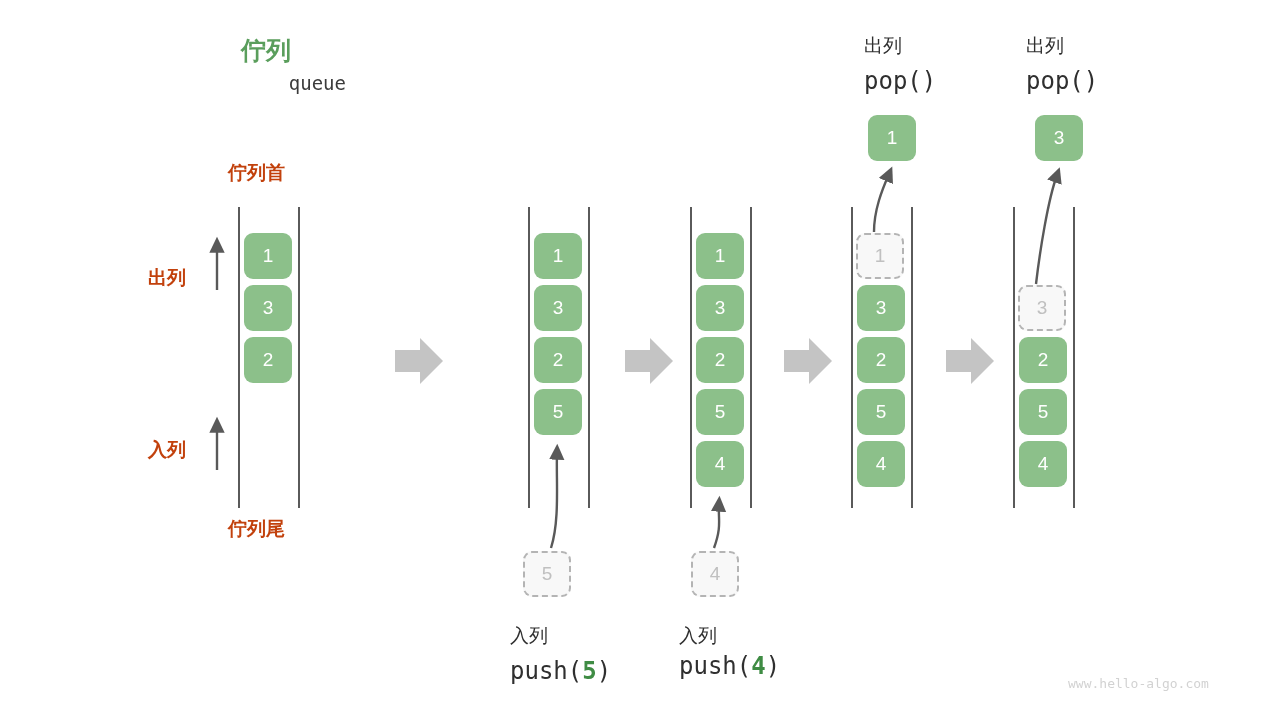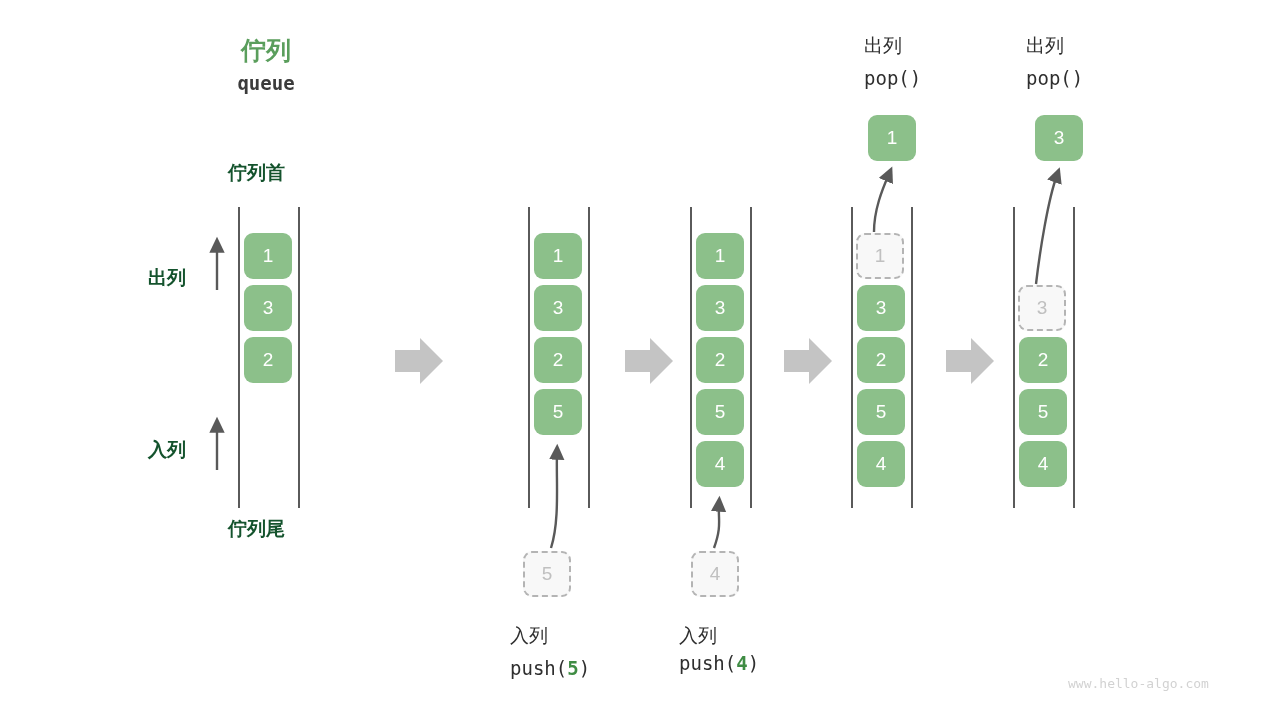--- a/index.html
+++ b/index.html
@@ -24,41 +24,40 @@
     font-weight: bold;
     color: #5a9e5c;
     text-align: center;
     white-space: nowrap;
   }
   .title-mono {
     position: absolute;
     font-family: "DejaVu Sans Mono", monospace;
     font-size: 19px;
     color: #3b3b3b;
-    text-align: center;
-    white-space: nowrap;
+    text-align: right;
+    white-space: nowrap;
+  }
+  .bold-label {
+    position: absolute;
+    font-size: 19px;
     font-weight: bold;
-  }
-  .bold-label {
-    position: absolute;
-    font-size: 19px;
-    font-weight: bold;
-    color: #14532d;
+    color: #c2410c;
     white-space: nowrap;
   }
   .op-cn {
     position: absolute;
     font-size: 19px;
     color: #2f2f2f;
     white-space: nowrap;
   }
   .op-code {
     position: absolute;
     font-family: "DejaVu Sans Mono", monospace;
-    font-size: 19px;
+    font-size: 24px;
     color: #2f2f2f;
     white-space: nowrap;
   }
   .op-code .arg { color: #3f8c44; font-weight: bold; }
   .watermark {
     position: absolute;
     font-family: "DejaVu Sans Mono", monospace;
     font-size: 13px;
     color: #d2d2d2;
     white-space: nowrap;

